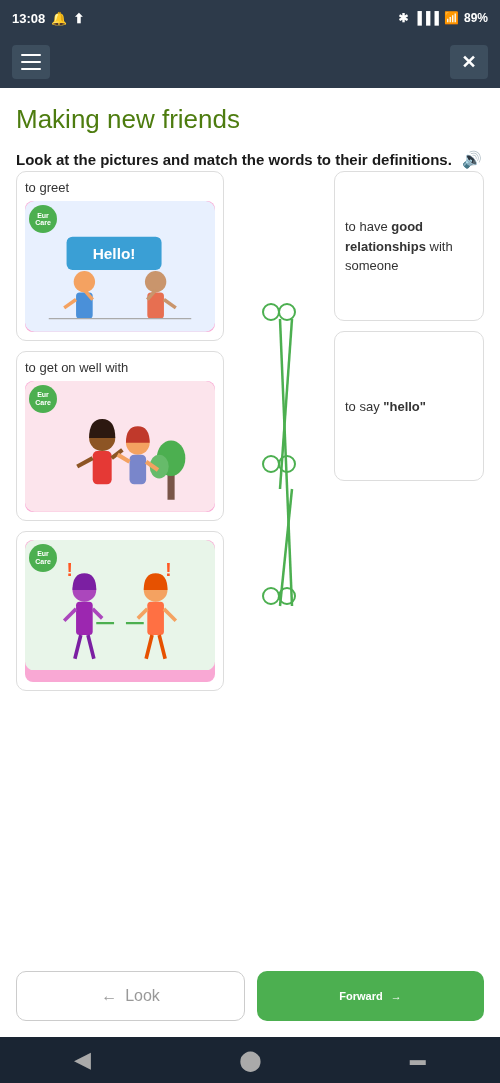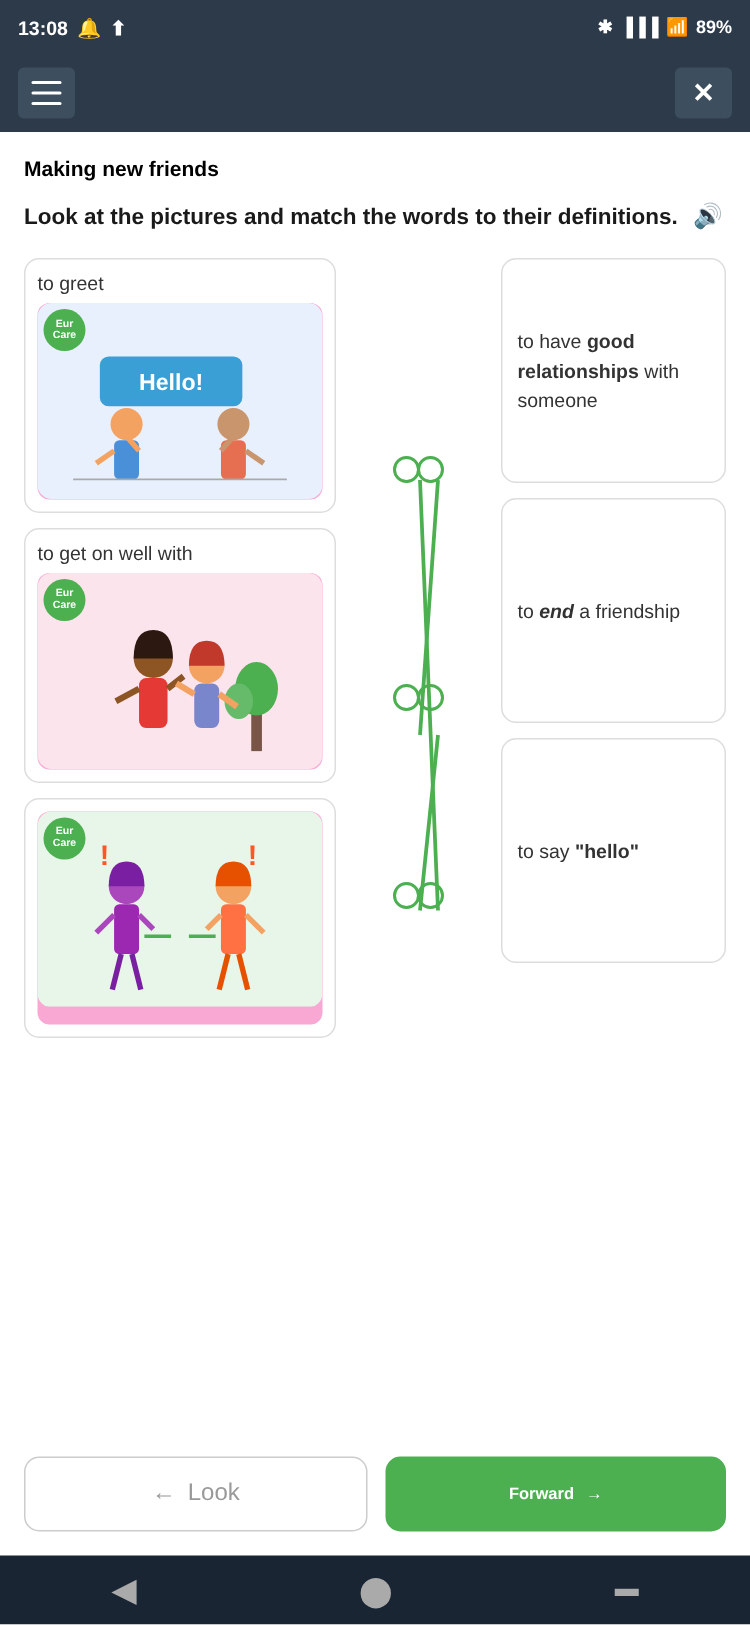--- a/index.html
+++ b/index.html
@@ -59,31 +59,30 @@
     }
 
     
     .main-content {
       flex: 1;
       padding: 16px 16px 0 16px;
       background: #fff;
     }
 
     .lesson-title {
-      font-size: 14px;
-      font-weight: 700;
-      color: #000000;
+      font-size: 26px;
+      font-weight: 400;
+      color: #4d7c0f;
       margin-bottom: 14px;
     }
 
     .instruction {
       font-size: 15px;
       font-weight: 700;
       color: #1a1a1a;
-      margin-bottom: 16px;
       line-height: 1.4;
     }
     .instruction .sound-icon {
       display: inline-block;
       margin-left: 6px;
       font-size: 16px;
       cursor: pointer;
     }
 
     
@@ -411,25 +410,20 @@
     </div>
 
     <div class="right-col">
 
       <div class="right-card">
         <span class="def-text">
           to have <b>good<br>relationships</b> with<br>someone
         </span>
       </div>
 
-      <div class="right-card">
-        <span class="def-text">
-          to <em>end</em> a friendship
-        </span>
-      </div>
 
       <div class="right-card">
         <span class="def-text">
           to say <b>"hello"</b>
         </span>
       </div>
 
     </div>
   </div>
 

